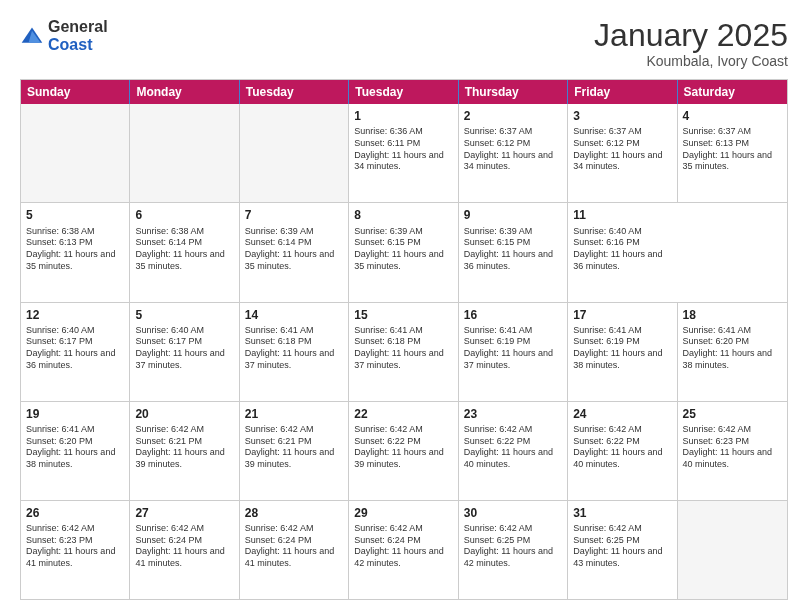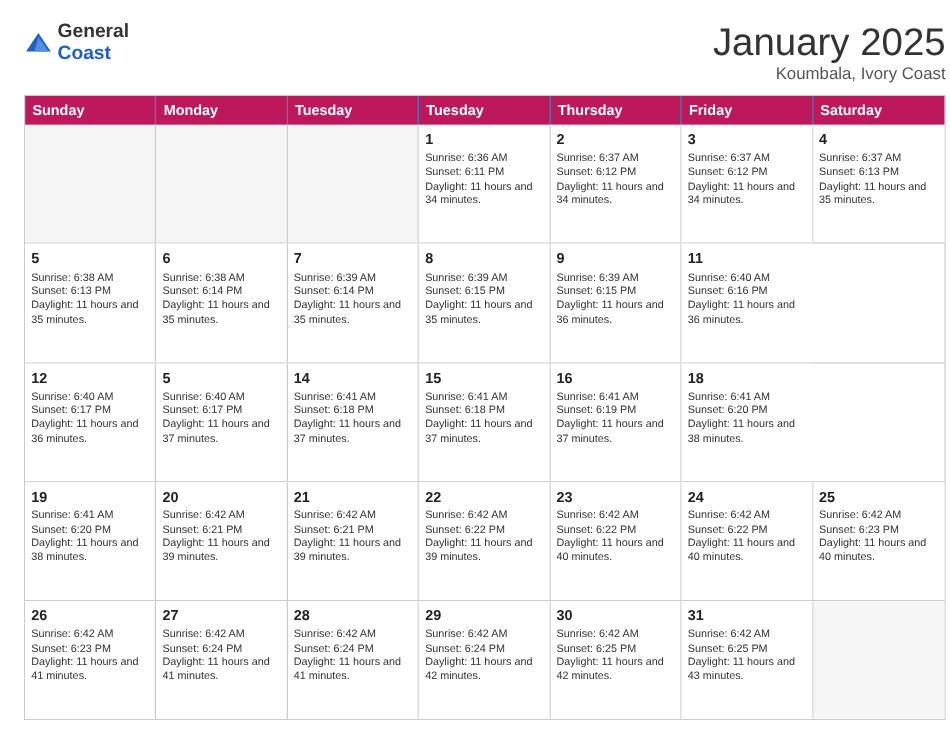--- a/index.html
+++ b/index.html
@@ -254,20 +254,27 @@
 and 37 minutes.</div>
           </div>
           <div class="cal-cell">
             <div class="day-num">16</div>
             <div class="info">Sunrise: 6:41 AM
 Sunset: 6:19 PM
 Daylight: 11 hours
 and 37 minutes.</div>
           </div>
           <div class="cal-cell">
+            <div class="day-num">17</div>
+            <div class="info">Sunrise: 6:41 AM
+Sunset: 6:19 PM
+Daylight: 11 hours
+and 38 minutes.</div>
+          </div>
+          <div class="cal-cell">
             <div class="day-num">18</div>
             <div class="info">Sunrise: 6:41 AM
 Sunset: 6:20 PM
 Daylight: 11 hours
 and 38 minutes.</div>
           </div>
         </div>
         <div class="cal-row">
           <div class="cal-cell">
             <div class="day-num">19</div>

